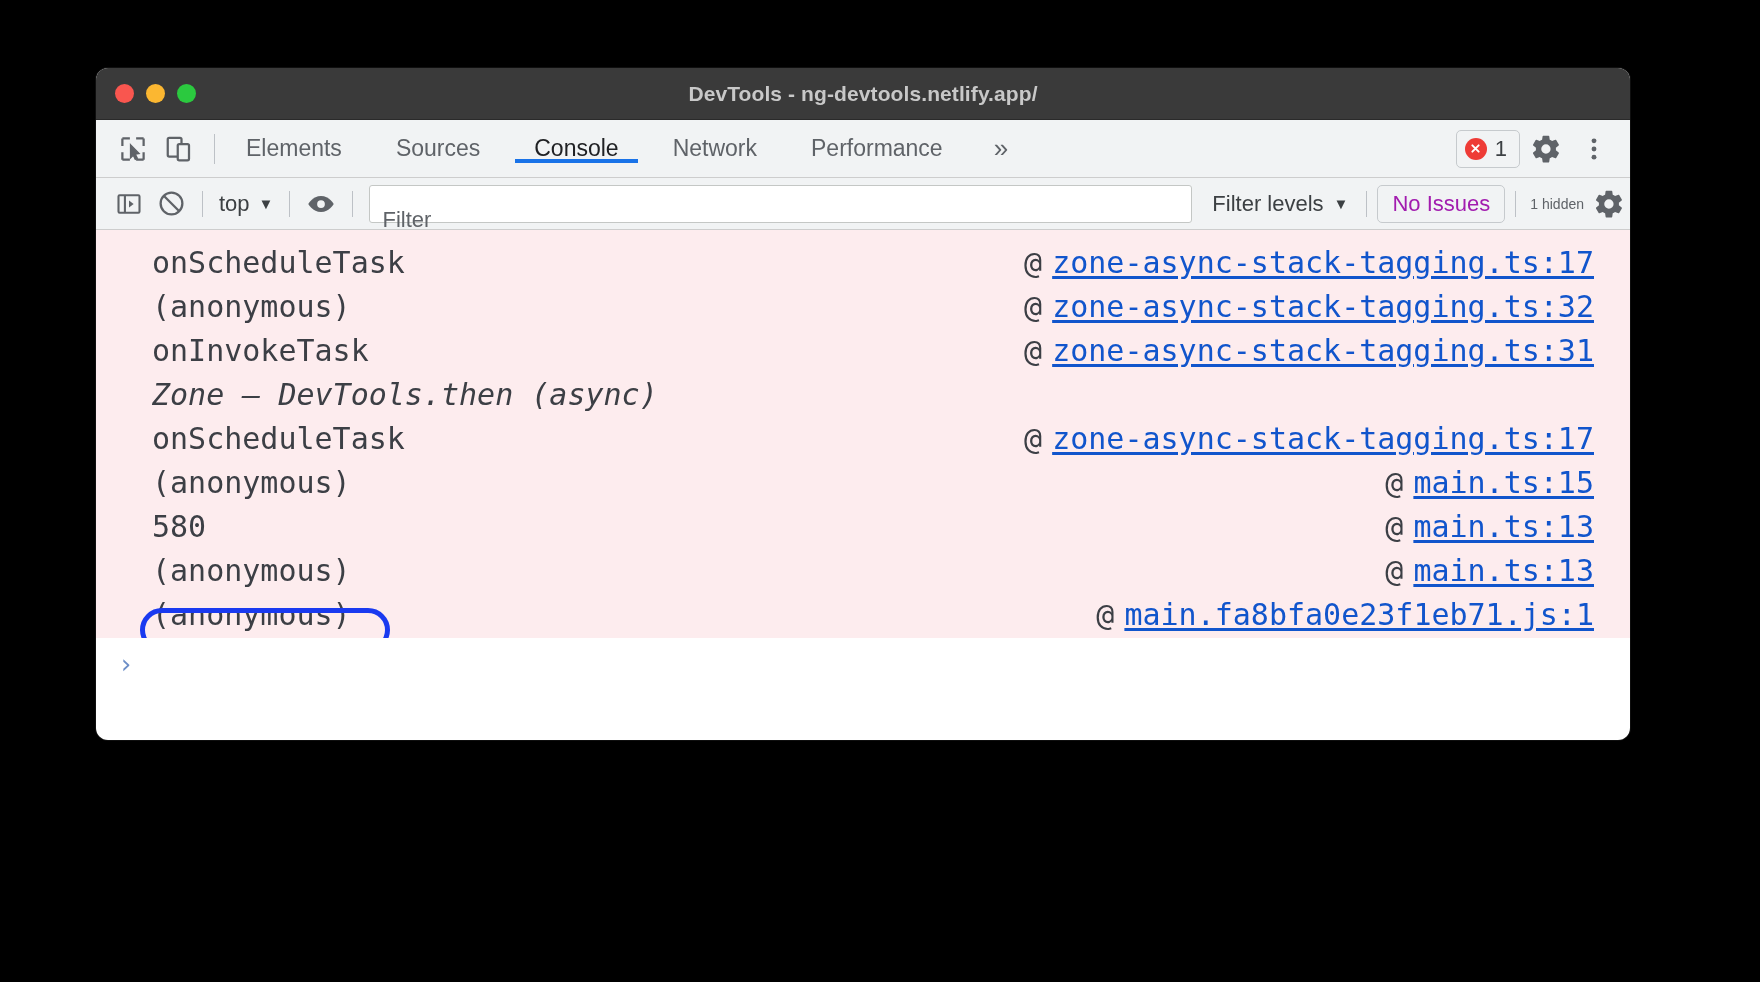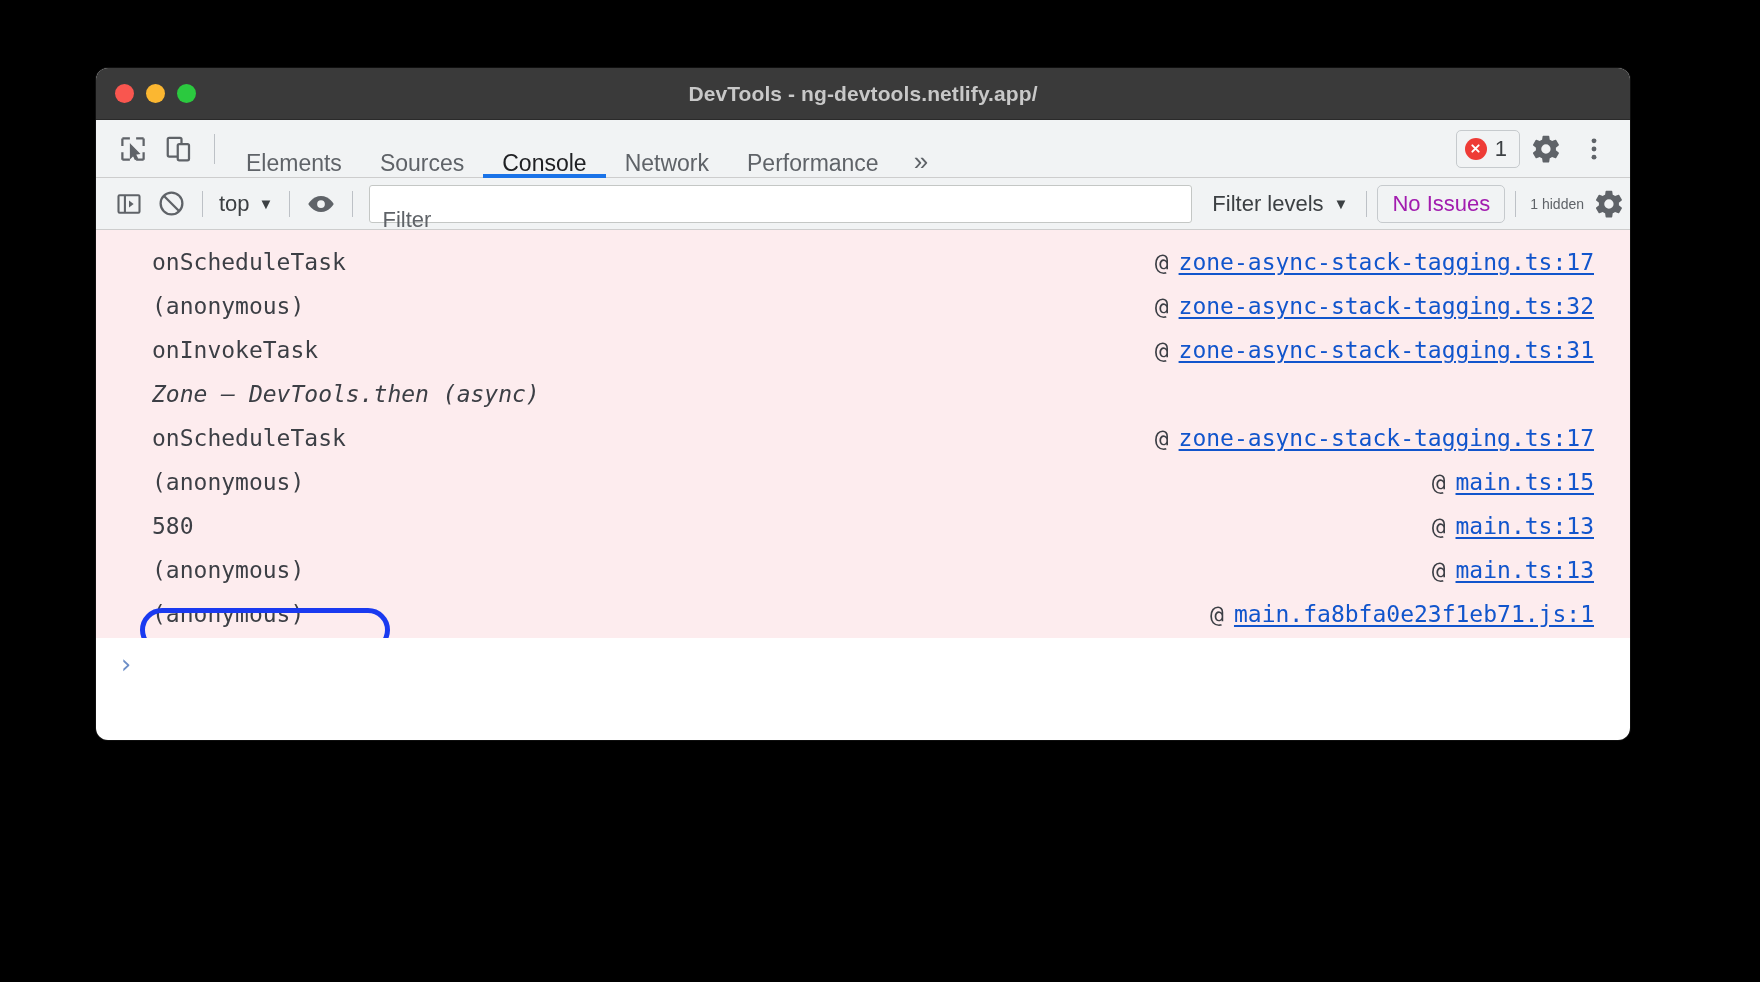--- a/index.html
+++ b/index.html
@@ -89,22 +89,23 @@
 
   .vdivider {
     width: 1px;
     height: 30px;
     background: #bdc1c6;
     margin: 0 12px;
   }
 
   .tabs {
     display: flex;
-    align-items: flex-end;
+    align-items: center;
     height: 100%;
+    gap: 16px;
   }
 
   .tab {
     display: flex;
     align-items: center;
     padding: 0 19px;
     font-size: 23px;
     color: #5f6368;
     position: relative;
     white-space: nowrap;
@@ -274,21 +275,21 @@
     position: relative;
   }
 
   .stack-row {
     display: flex;
     align-items: center;
     height: 44px;
     padding-left: 56px;
     padding-right: 36px;
     font-family: "DejaVu Sans Mono", "Liberation Mono", monospace;
-    font-size: 23px;
+    font-size: 30px;
   }
 
   .fn-name {
     color: #3c3f45;
     white-space: pre;
   }
 
   .async-label {
     color: #3c3f45;
     font-style: italic;

